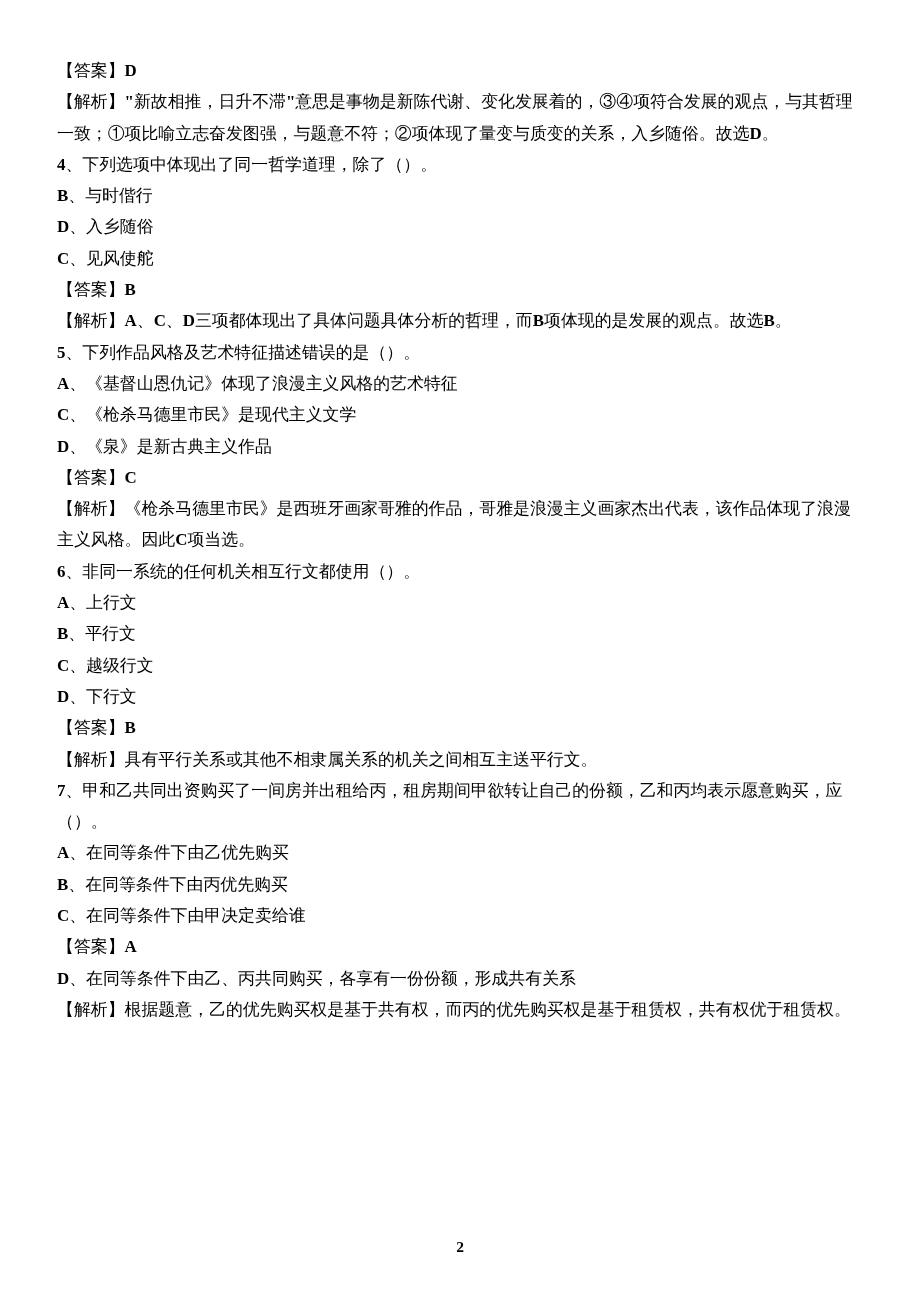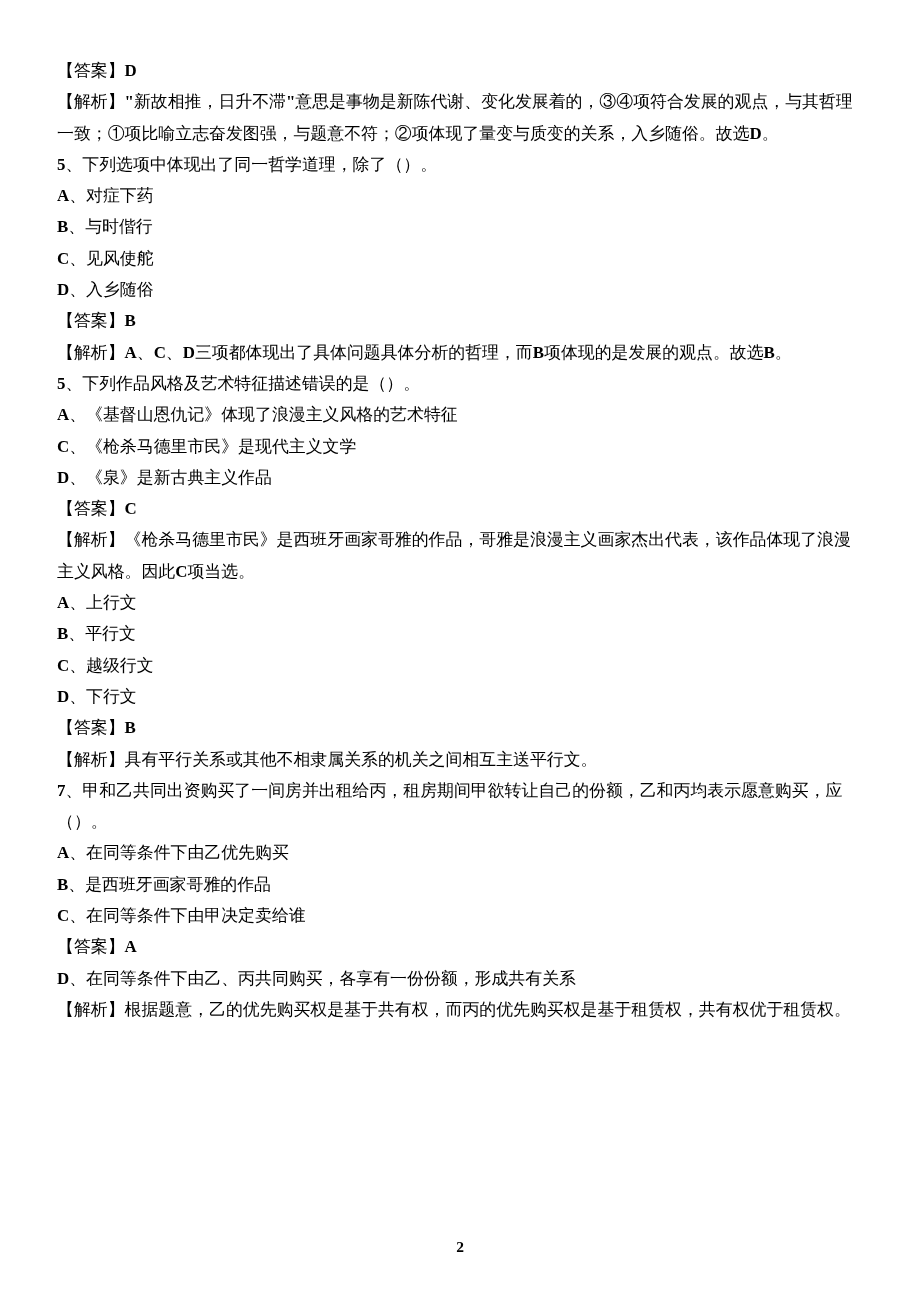--- a/index.html
+++ b/index.html
@@ -33,46 +33,46 @@
     }
   </style>
 </head>
 <body>
 
 <div class="page">
   <div class="line">【答案】D</div>
   <div class="line">【解析】"新故相推，日升不滞"意思是事物是新陈代谢、变化发展着的，③④项符合发展的观点，与其哲理</div>
   <div class="line">一致；①项比喻立志奋发图强，与题意不符；②项体现了量变与质变的关系，入乡随俗。故选D。</div>
 
-  <div class="line">5、下列选项中体现出了同一哲学道理，除了（）。</div>
-  <div class="line">A、对症下药</div>
+  <div class="line">4、下列选项中体现出了同一哲学道理，除了（）。</div>
   <div class="line">B、与时偕行</div>
+  <div class="line">D、入乡随俗</div>
   <div class="line">C、见风使舵</div>
-  <div class="line">D、入乡随俗</div>
   <div class="line">【答案】B</div>
   <div class="line">【解析】A、C、D三项都体现出了具体问题具体分析的哲理，而B项体现的是发展的观点。故选B。</div>
 
   <div class="line">5、下列作品风格及艺术特征描述错误的是（）。</div>
   <div class="line">A、《基督山恩仇记》体现了浪漫主义风格的艺术特征</div>
   <div class="line">C、《枪杀马德里市民》是现代主义文学</div>
   <div class="line">D、《泉》是新古典主义作品</div>
   <div class="line">【答案】C</div>
   <div class="line">【解析】《枪杀马德里市民》是西班牙画家哥雅的作品，哥雅是浪漫主义画家杰出代表，该作品体现了浪漫</div>
   <div class="line">主义风格。因此C项当选。</div>
 
+  <div class="line">6、非同一系统的任何机关相互行文都使用（）。</div>
   <div class="line">A、上行文</div>
   <div class="line">B、平行文</div>
   <div class="line">C、越级行文</div>
   <div class="line">D、下行文</div>
   <div class="line">【答案】B</div>
   <div class="line">【解析】具有平行关系或其他不相隶属关系的机关之间相互主送平行文。</div>
 
   <div class="line">7、甲和乙共同出资购买了一间房并出租给丙，租房期间甲欲转让自己的份额，乙和丙均表示愿意购买，应</div>
   <div class="line">（）。</div>
   <div class="line">A、在同等条件下由乙优先购买</div>
-  <div class="line">B、是西班牙画家哥雅的作品</div>
+  <div class="line">B、在同等条件下由丙优先购买</div>
   <div class="line">C、在同等条件下由甲决定卖给谁</div>
   <div class="line">【答案】A</div>
   <div class="line">D、在同等条件下由乙、丙共同购买，各享有一份份额，形成共有关系</div>
   <div class="line">【解析】根据题意，乙的优先购买权是基于共有权，而丙的优先购买权是基于租赁权，共有权优于租赁权。</div>
 </div>
 
 <div class="page-number">2</div>
 
 </body></html>

